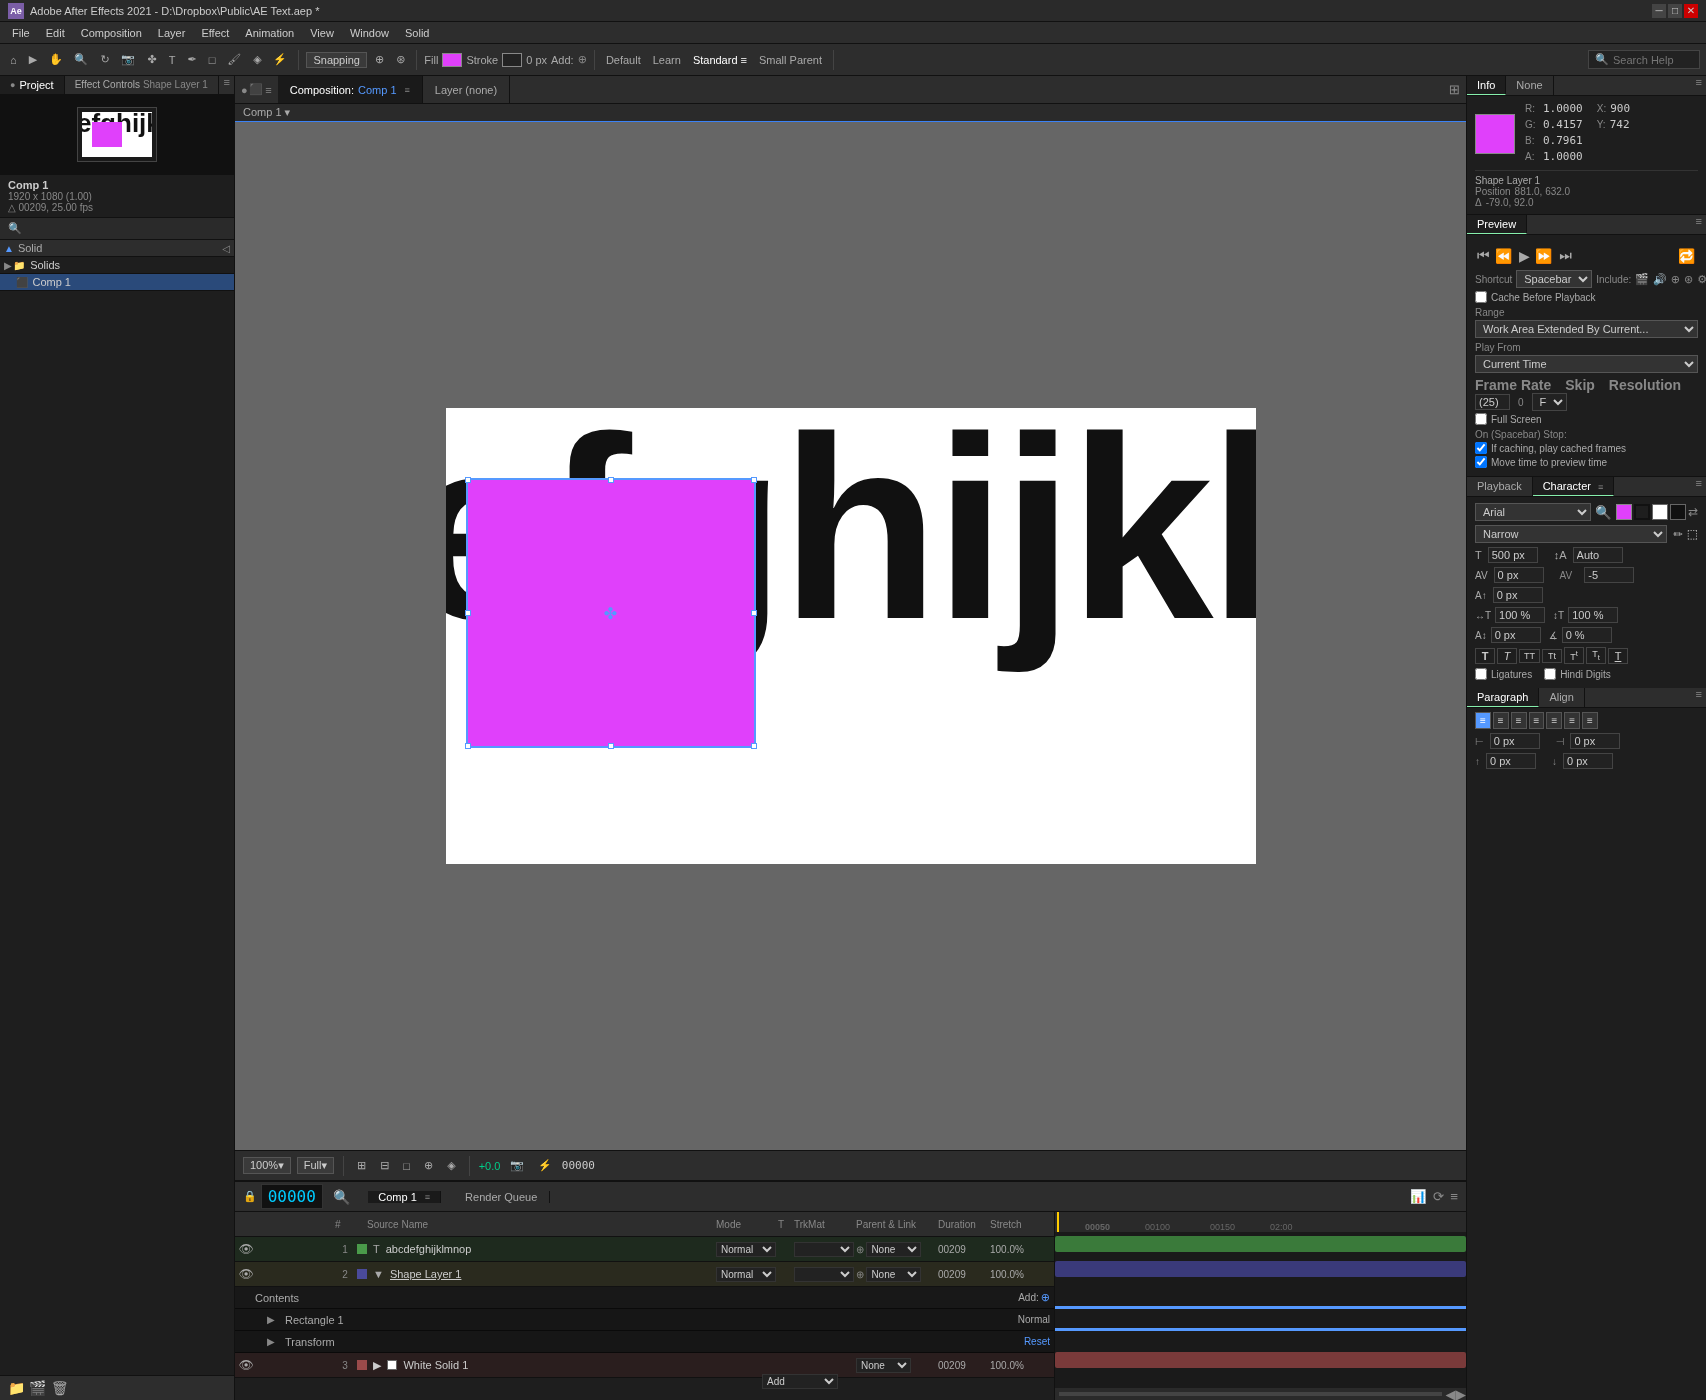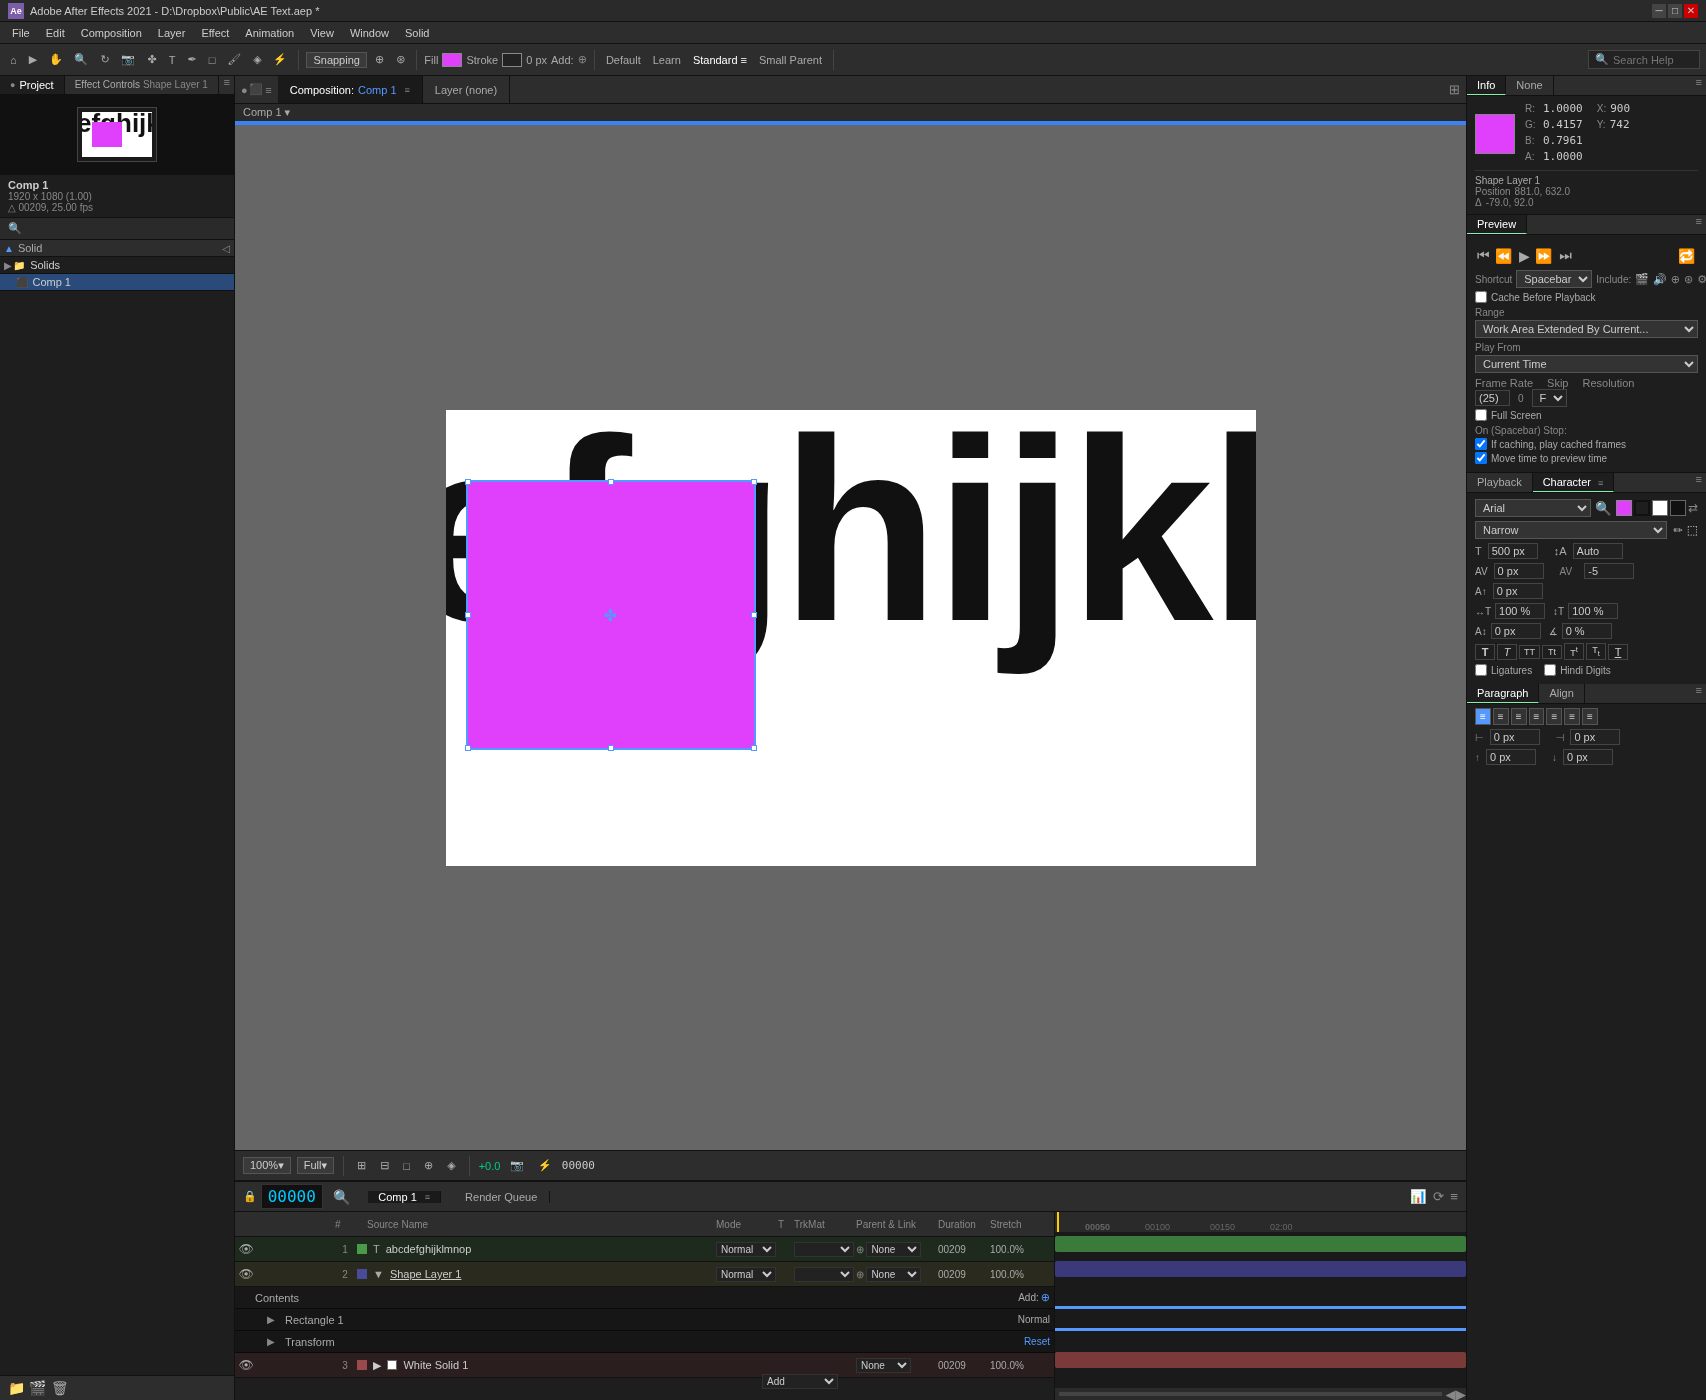--- a/index.html
+++ b/index.html
@@ -125,21 +125,21 @@
     .info-val { font-size: 11px; color: #ccc; font-family: monospace; }
     
     
     .preview-dropdown { background: #333; border: 1px solid #555; color: #ccc; font-size: 11px; padding: 1px 3px; width: 100%; }
     
     .checkbox-row { display: flex; align-items: center; gap: 4px; margin: 2px 0; }
     .checkbox-row input { width: 12px; height: 12px; }
     .checkbox-row label { font-size: 10px; color: #aaa; }
     
     .fps-row { display: flex; align-items: center; gap: 4px; }
-    .fps-label { font-size: 11px; color: #888; }
+    .fps-label { font-size: 14px; color: #888; font-weight: bold; }
     .fps-input { background: #222; border: 1px solid #444; color: #ccc; font-size: 11px; padding: 1px 3px; width: 35px; }
     .fps-select { background: #222; border: 1px solid #444; color: #ccc; font-size: 11px; padding: 1px 3px; width: 35px; }
 
     .tab-bar { display: flex; background: #2d2d2d; border-bottom: 1px solid #111; }
     .tab { padding: 3px 10px; font-size: 11px; color: #aaa; cursor: pointer; border-right: 1px solid #111; }
     .tab.active { background: #1e1e1e; color: #fff; border-bottom: 1px solid #86efac; }
 
     
     .snap-btn { background: #3a3a3a; border: 1px solid #555; color: #ccc; font-size: 11px; padding: 1px 6px; cursor: pointer; }
 
@@ -286,21 +286,21 @@
         <span style="color:#888;font-size:9px;margin-left:4px;">≡</span>
       </div>
       <div class="comp-tab">
         <span>Layer (none)</span>
       </div>
       <div style="margin-left:auto;display:flex;align-items:center;gap:4px;padding:0 6px;">
         <button style="background:transparent;border:none;color:#888;cursor:pointer;">⊞</button>
       </div>
     </div>
 
-    <div style="background:#2a2a2a;padding:2px 8px;font-size:11px;color:#aaa;border-bottom:4px solid #3b82f6;">
+    <div style="background:#2a2a2a;padding:2px 8px;font-size:11px;color:#aaa;border-bottom:1px solid #3b82f6;">
       <span>Comp 1 ▾</span>
     </div>
 
     <div id="canvas-area">
       <div id="canvas-bg">
 
         <div id="text-layer">efghijklr</div>
 
         <div id="shape-layer">
           <div class="shape-handle tl"></div>

